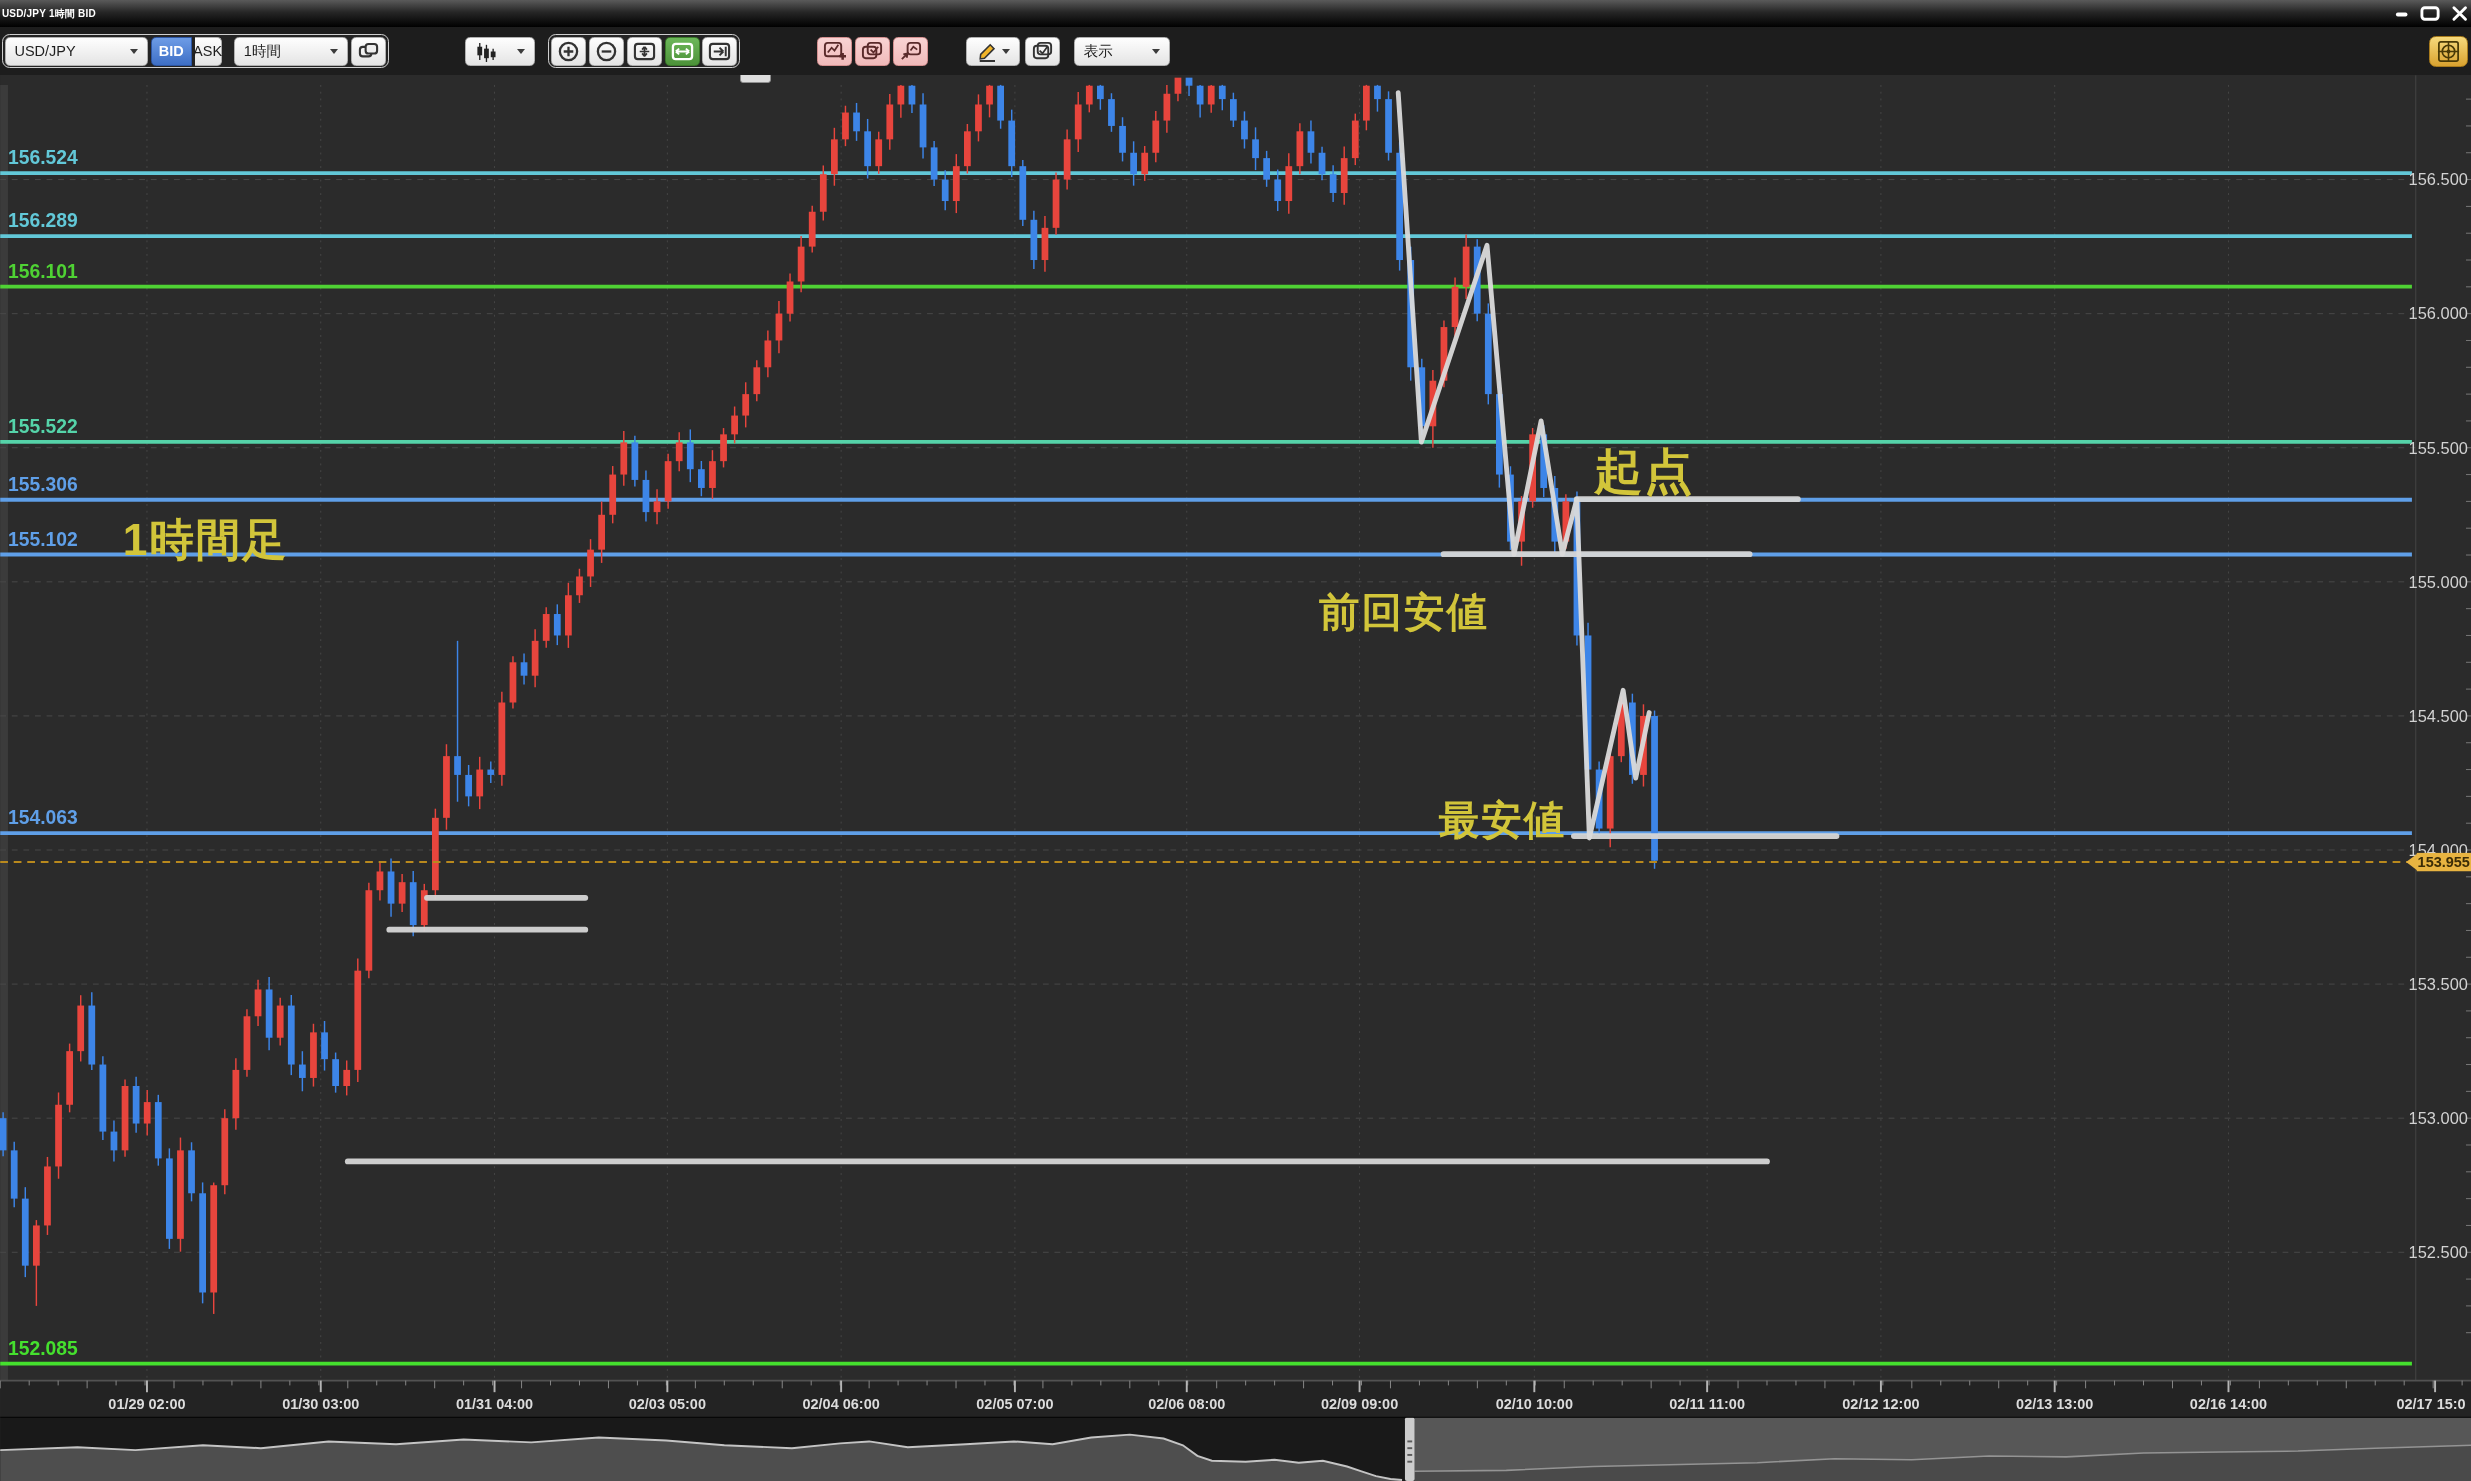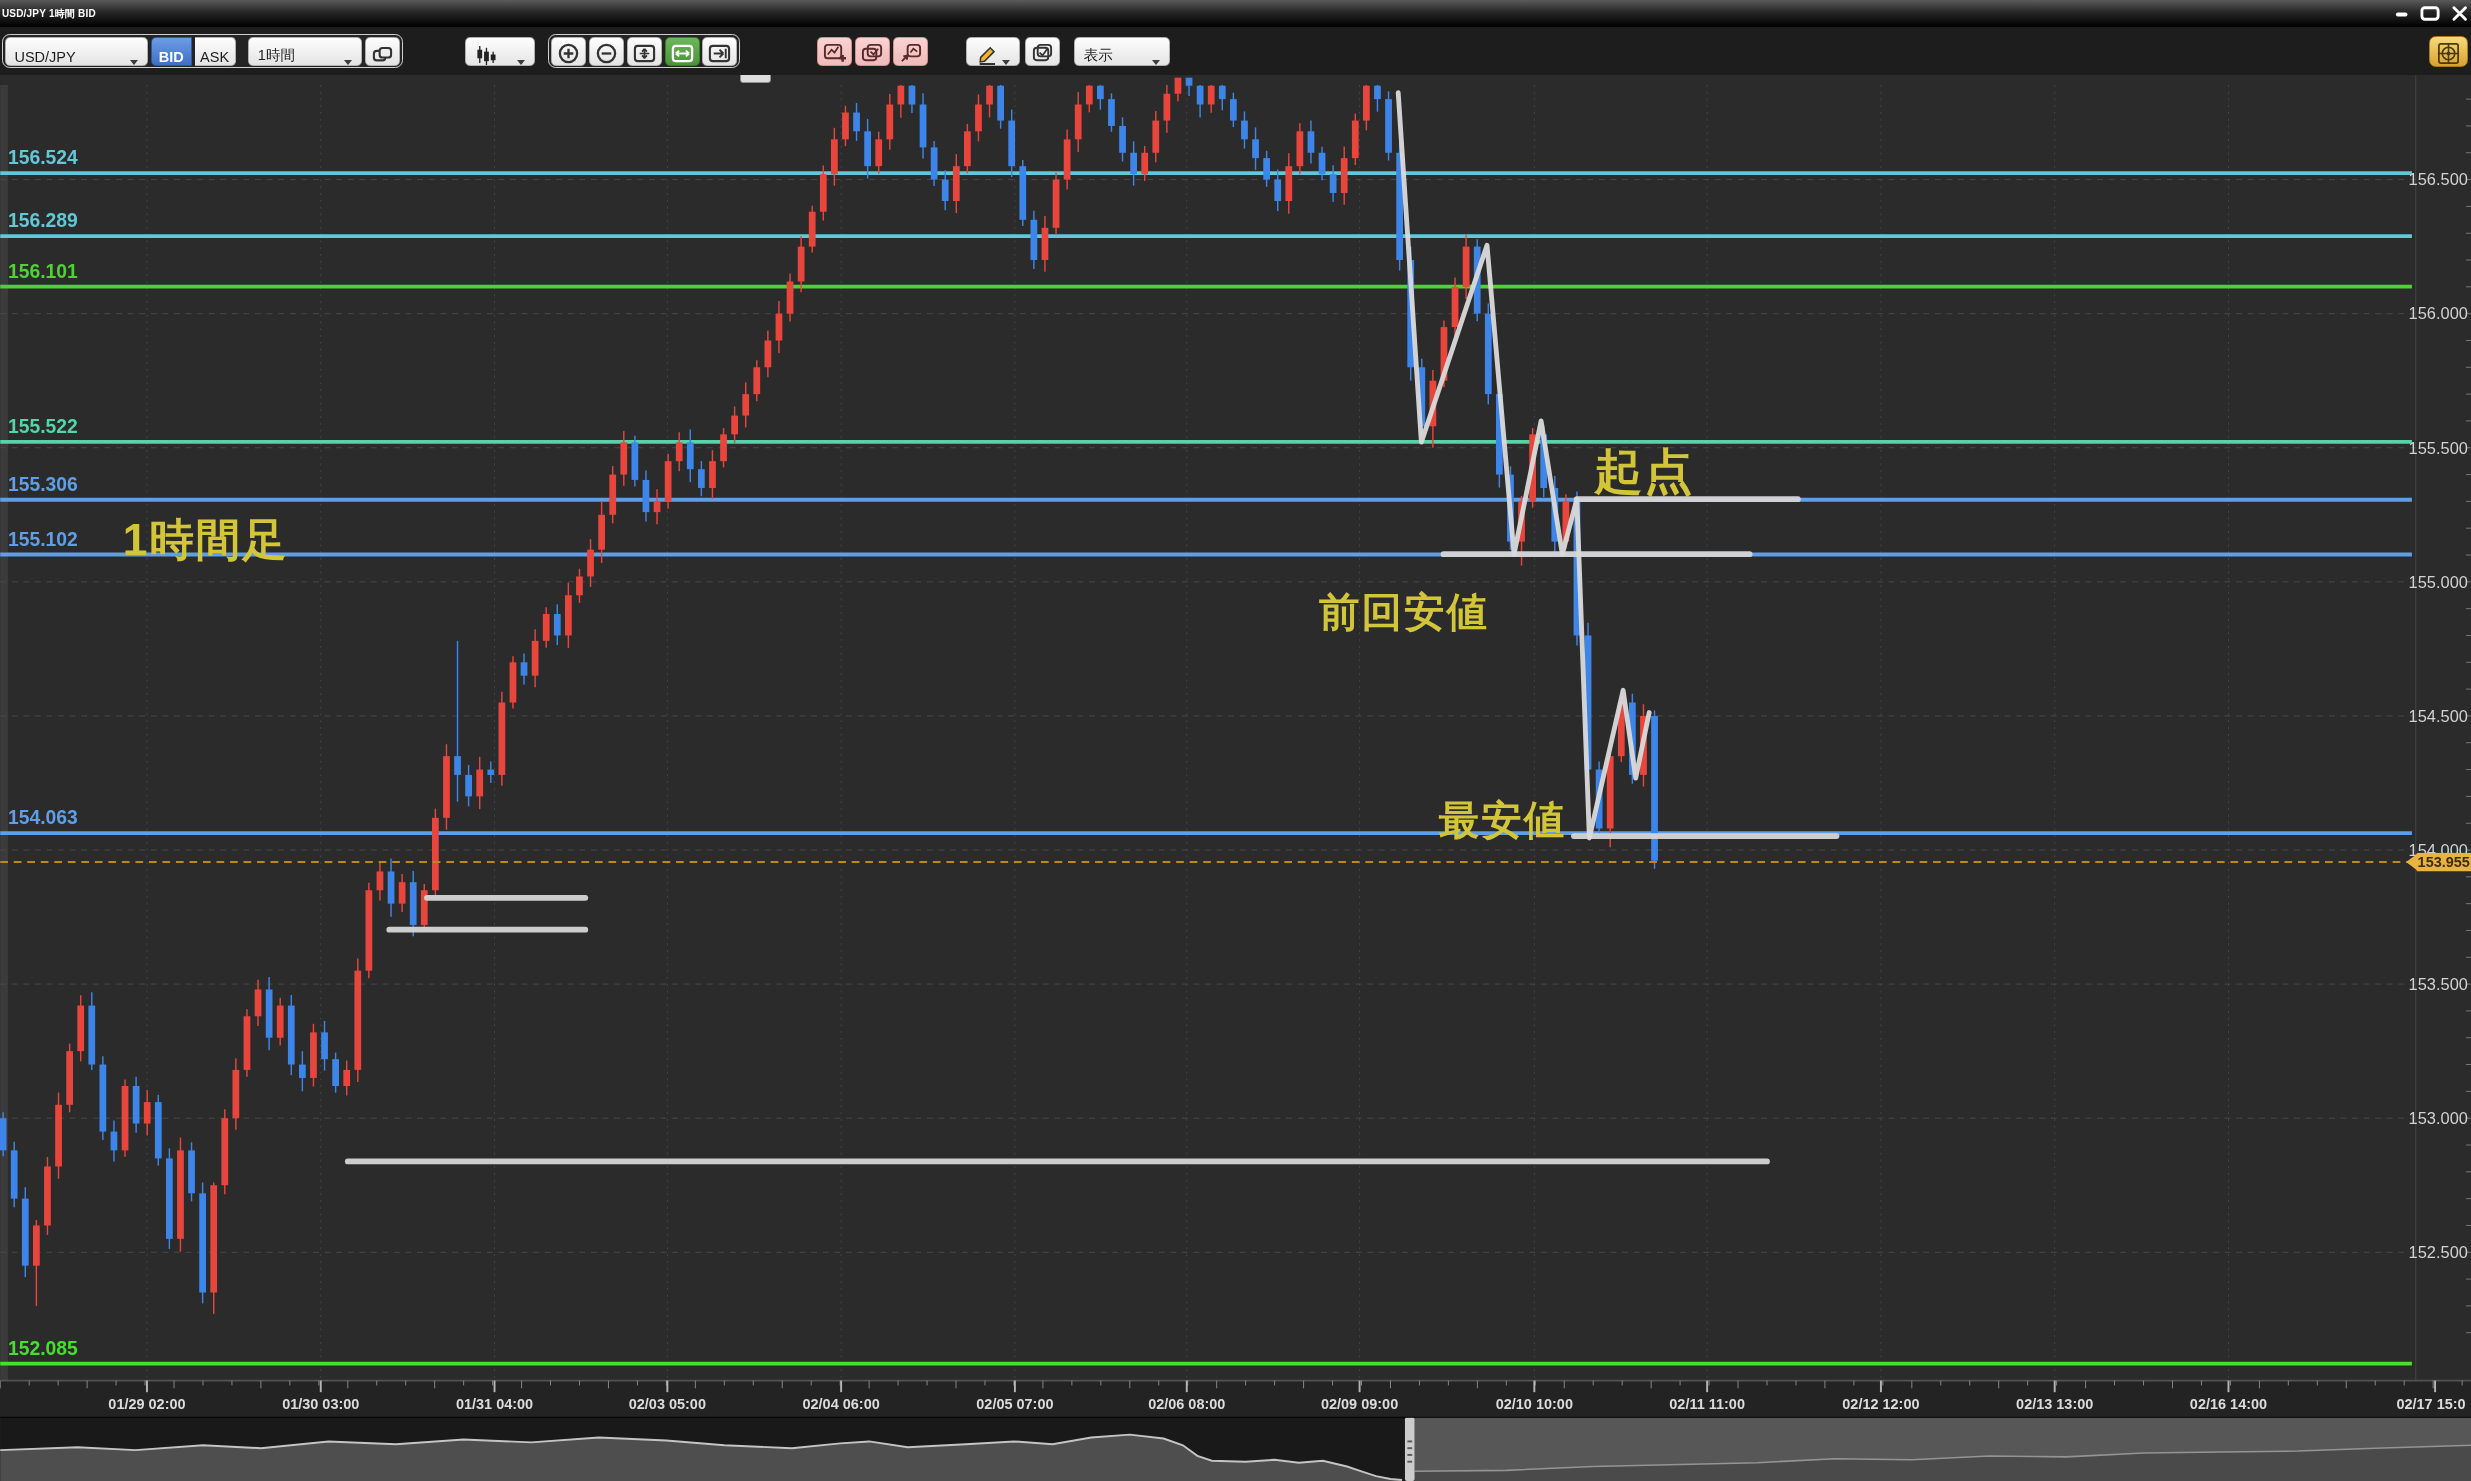--- a/index.html
+++ b/index.html
@@ -11,25 +11,25 @@
     background:linear-gradient(#5a5a5a 0%,#262626 45%,#000 100%);
     border-bottom:1px solid #000;display:flex;align-items:center;}
   .titlebar .title{color:#fff;font-weight:bold;font-size:10px;margin-left:1.9px;letter-spacing:0.2px;}
   .winctl{position:absolute;right:3.9px;top:0;height:27px;display:flex;align-items:center;gap:9.7px;}
   
   .toolbar{position:absolute;left:0;top:27px;width:2472px;height:48px;z-index:4;background:#1d1d1d;}
   .tb-abs{position:absolute;top:0;height:48px;display:flex;align-items:center;}
   .grp{border:1.9px solid #cfcfcf;border-radius:7.7px;padding:1.9px;display:flex;align-items:center;gap:2.9px;background:rgba(255,255,255,0.03);}
   .btn{height:29px;box-sizing:border-box;background:linear-gradient(#fefefe,#e4e4e4);
       border:1px solid #b0b0b0;border-radius:4.8px;color:#1e1e1e;font-size:14.5px;
-      display:inline-flex;align-items:flex-end;justify-content:center;gap:6.8px;padding:0 8.7px;}
+      display:inline-flex;align-items:center;justify-content:center;gap:6.8px;padding:0 8.7px;}
   .btn.icon{width:35px;padding:0;}
   .btn.blue{background:linear-gradient(#6d9ce6,#3e6fc6);border-color:#2d56a4;color:#fff;
       border-radius:4.8px 0 0 4.8px;font-weight:bold;width:41px;}
-  .btn.ask{border-radius:0 4.8px 4.8px 0;width:41px;border-left:none;}
+  .btn.ask{border-radius:0 4.8px 4.8px 0;width:27px;border-left:none;}
   .btn.green{background:linear-gradient(#6cb75a,#4c9239);border-color:#3a7a29;}
   .btn.pink{background:linear-gradient(#f9d3d3,#f0baba);border-color:#d49090;}
   .btn.orange{background:linear-gradient(#f7da7c,#d9a22f);border-color:#a87b1c;width:39px;height:31px;border-radius:6.8px;}
   .caret{width:0;height:0;border-left:4.8px solid transparent;border-right:4.8px solid transparent;border-top:5.8px solid #3c3c3c;display:inline-block;}
   
   .drag-tab{position:absolute;left:740px;top:70px;width:29px;height:10.6px;background:#dedede;
     border:1px solid #8f8f8f;border-radius:2.9px;z-index:3;}
 </style>
 </head>
 <body>

